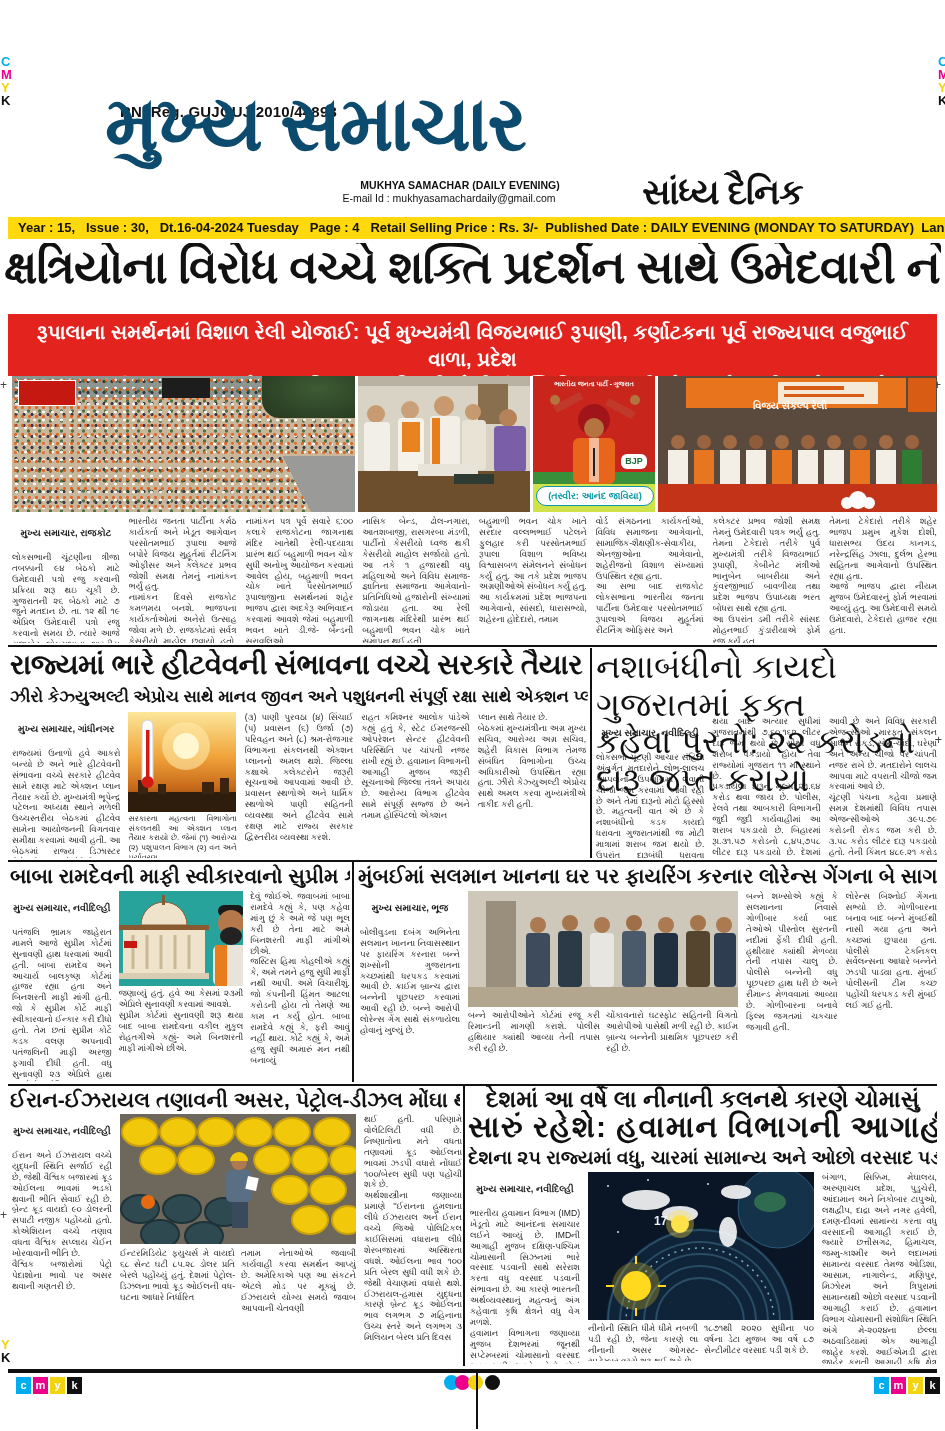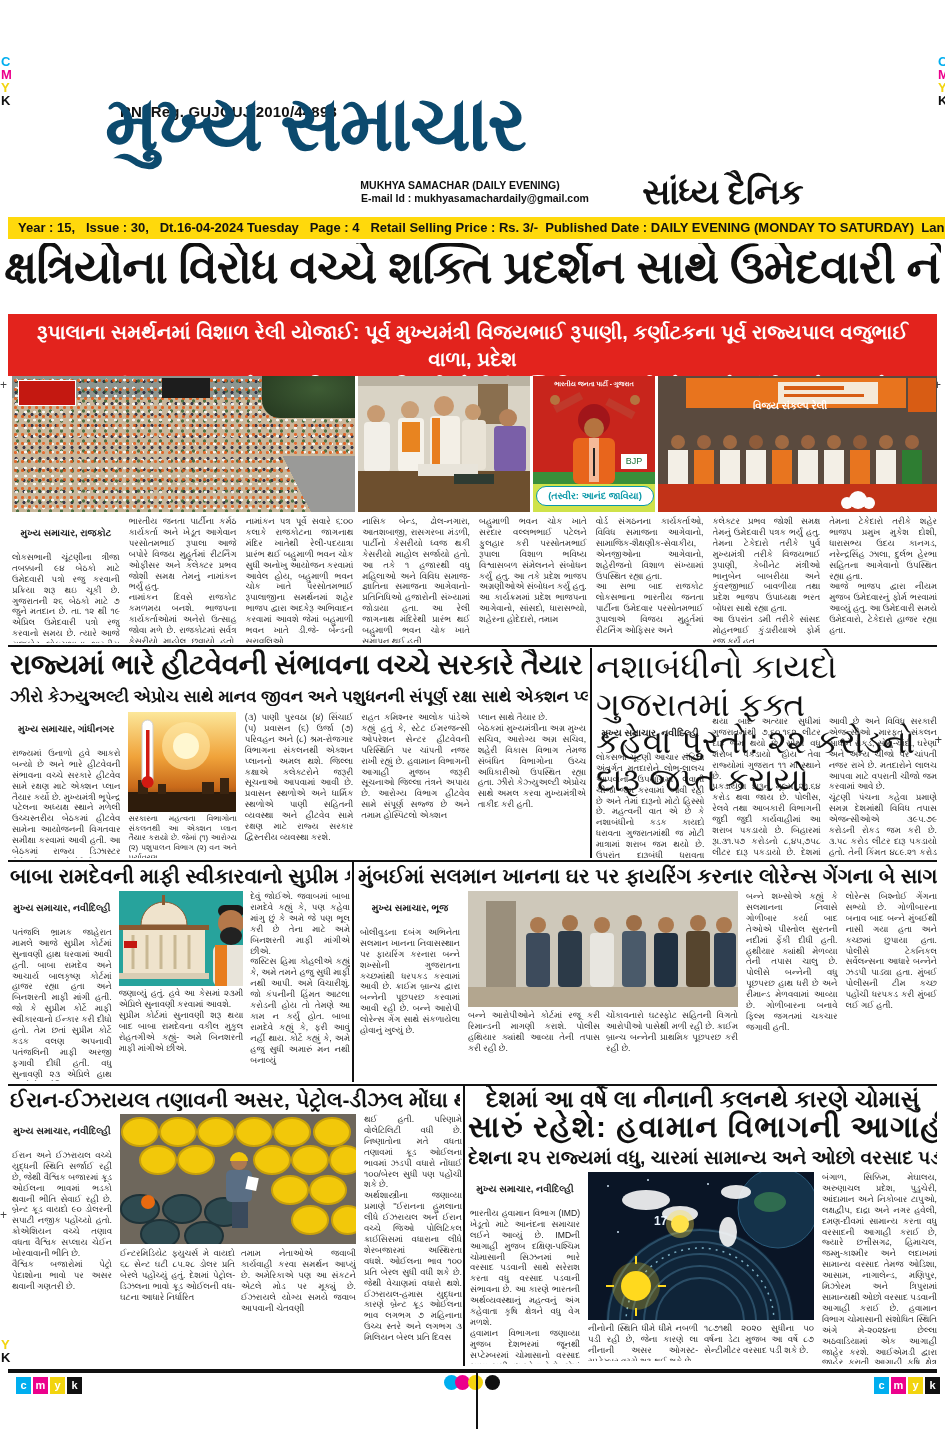--- a/index.html
+++ b/index.html
@@ -49,22 +49,22 @@
      radial-gradient(circle,rgba(35,35,60,.85) 1.2px,transparent 1.9px),
      linear-gradient(180deg,#8d958f 0 16%,#c9b79b 16% 100%);
      background-size:7px 9px,9px 8px,11px 10px,8px 11px,100% 100%;}
   .p1sign{background:#c41811;border:1px solid #fff;}
   .p1board{background:#1d1d1d;}
   .p1trees{background:radial-gradient(ellipse at 60% 30%,#3e5c34,#24361f);border-radius:0 0 0 18px;}
   .p1road{background:linear-gradient(63deg,transparent 55%,#9a9a98 55%);}
   .cap-pill{background:#fff;border:1.5px solid #0a98a8;border-radius:10px;color:#0a98a8;
             font-weight:bold;font-size:9.5px;line-height:17px;text-align:center;white-space:nowrap;overflow:hidden;}
   .photo-label{position:absolute;color:#fff;font-size:6.5px;font-weight:bold;text-align:center;white-space:nowrap;overflow:hidden;}
-  .bjp-tag{position:absolute;background:#fff;color:#1a6e34;font-weight:400;font-size:9px;line-height:15px;
-           text-align:center;border-radius:0;}
+  .bjp-tag{position:absolute;background:#fff;color:#1a6e34;font-weight:700;font-size:9px;line-height:15px;
+           text-align:center;border-radius:6px;}
   .globe-num{position:absolute;color:#eaf4ff;font-size:12px;font-weight:bold;}
   svg{display:block;}
 </style>
 </head>
 <body>
 
 <div id="page">
 
   <div class="abs" style="left:1px;top:55px;">
     <div class="edge-letter c-cyan">C</div>
@@ -83,21 +83,21 @@
     <div class="edge-letter c-blk">K</div>
   </div>
   <div class="abs plus" style="left:0;top:378px;">+</div>
   <div class="abs plus" style="left:934px;top:378px;">+</div>
   <div class="abs plus" style="left:935px;top:733px;">+</div>
   <div class="abs plus" style="left:0;top:1208px;">+</div>
 
   <div class="abs rni" style="left:120px;top:60px;width:320px;">RNI Reg. GUJGUJ/2010/44893</div>
   <div class="abs masthead" style="left:105px;top:86px;width:720px;">મુખ્ય સમાચાર</div>
   <div class="abs mast-sub1" style="left:325px;top:179px;width:270px;">MUKHYA SAMACHAR (DAILY EVENING)</div>
-  <div class="abs mast-sub2" style="left:340px;top:192px;width:270px;font-weight:bold;">E-mail Id : mukhyasamachardaily@gmail.com</div>
+  <div class="abs mast-sub2" style="left:314px;top:192px;width:270px;">E-mail Id : mukhyasamachardaily@gmail.com</div>
   <div class="abs sandhya" style="left:615px;top:172px;width:215px;">સાંધ્ય દૈનિક</div>
 
   <div class="abs infobar" style="left:8px;top:217px;width:929px;">Year : 15,   Issue : 30,   Dt.16-04-2024 Tuesday   Page : 4   Retail Selling Price : Rs. 3/-  Published Date : DAILY EVENING (MONDAY TO SATURDAY)  Language : GUJARATI</div>
 
   <div class="abs h1" style="left:4px;top:243px;width:937px;">ક્ષત્રિયોના વિરોધ વચ્ચે શક્તિ પ્રદર્શન સાથે ઉમેદવારી નોંધાવતા રૂપાલા</div>
   <div class="abs redbox" style="left:8px;top:314px;width:929px;height:62px;">રૂપાલાના સમર્થનમાં વિશાળ રેલી યોજાઈ: પૂર્વ મુખ્યમંત્રી વિજયભાઈ રૂપાણી, કર્ણાટકના પૂર્વ રાજ્યપાલ વજુભાઈ વાળા, પ્રદેશ
 ભાજપ ઉપપ્રમુખ ભરત બોઘરા સહિતના પદાધિકારીઓની ઉપસ્થિતિ: બહુમાળી ચોક ખાતે જંગી જાહેરસભાને સંબોધતા રૂપાલા</div>
 
   <div class="abs photo crowd" style="left:12px;top:376px;width:343px;height:136px;">
     <div class="abs p1sign" style="left:6px;top:4px;width:56px;height:24px;"></div>

